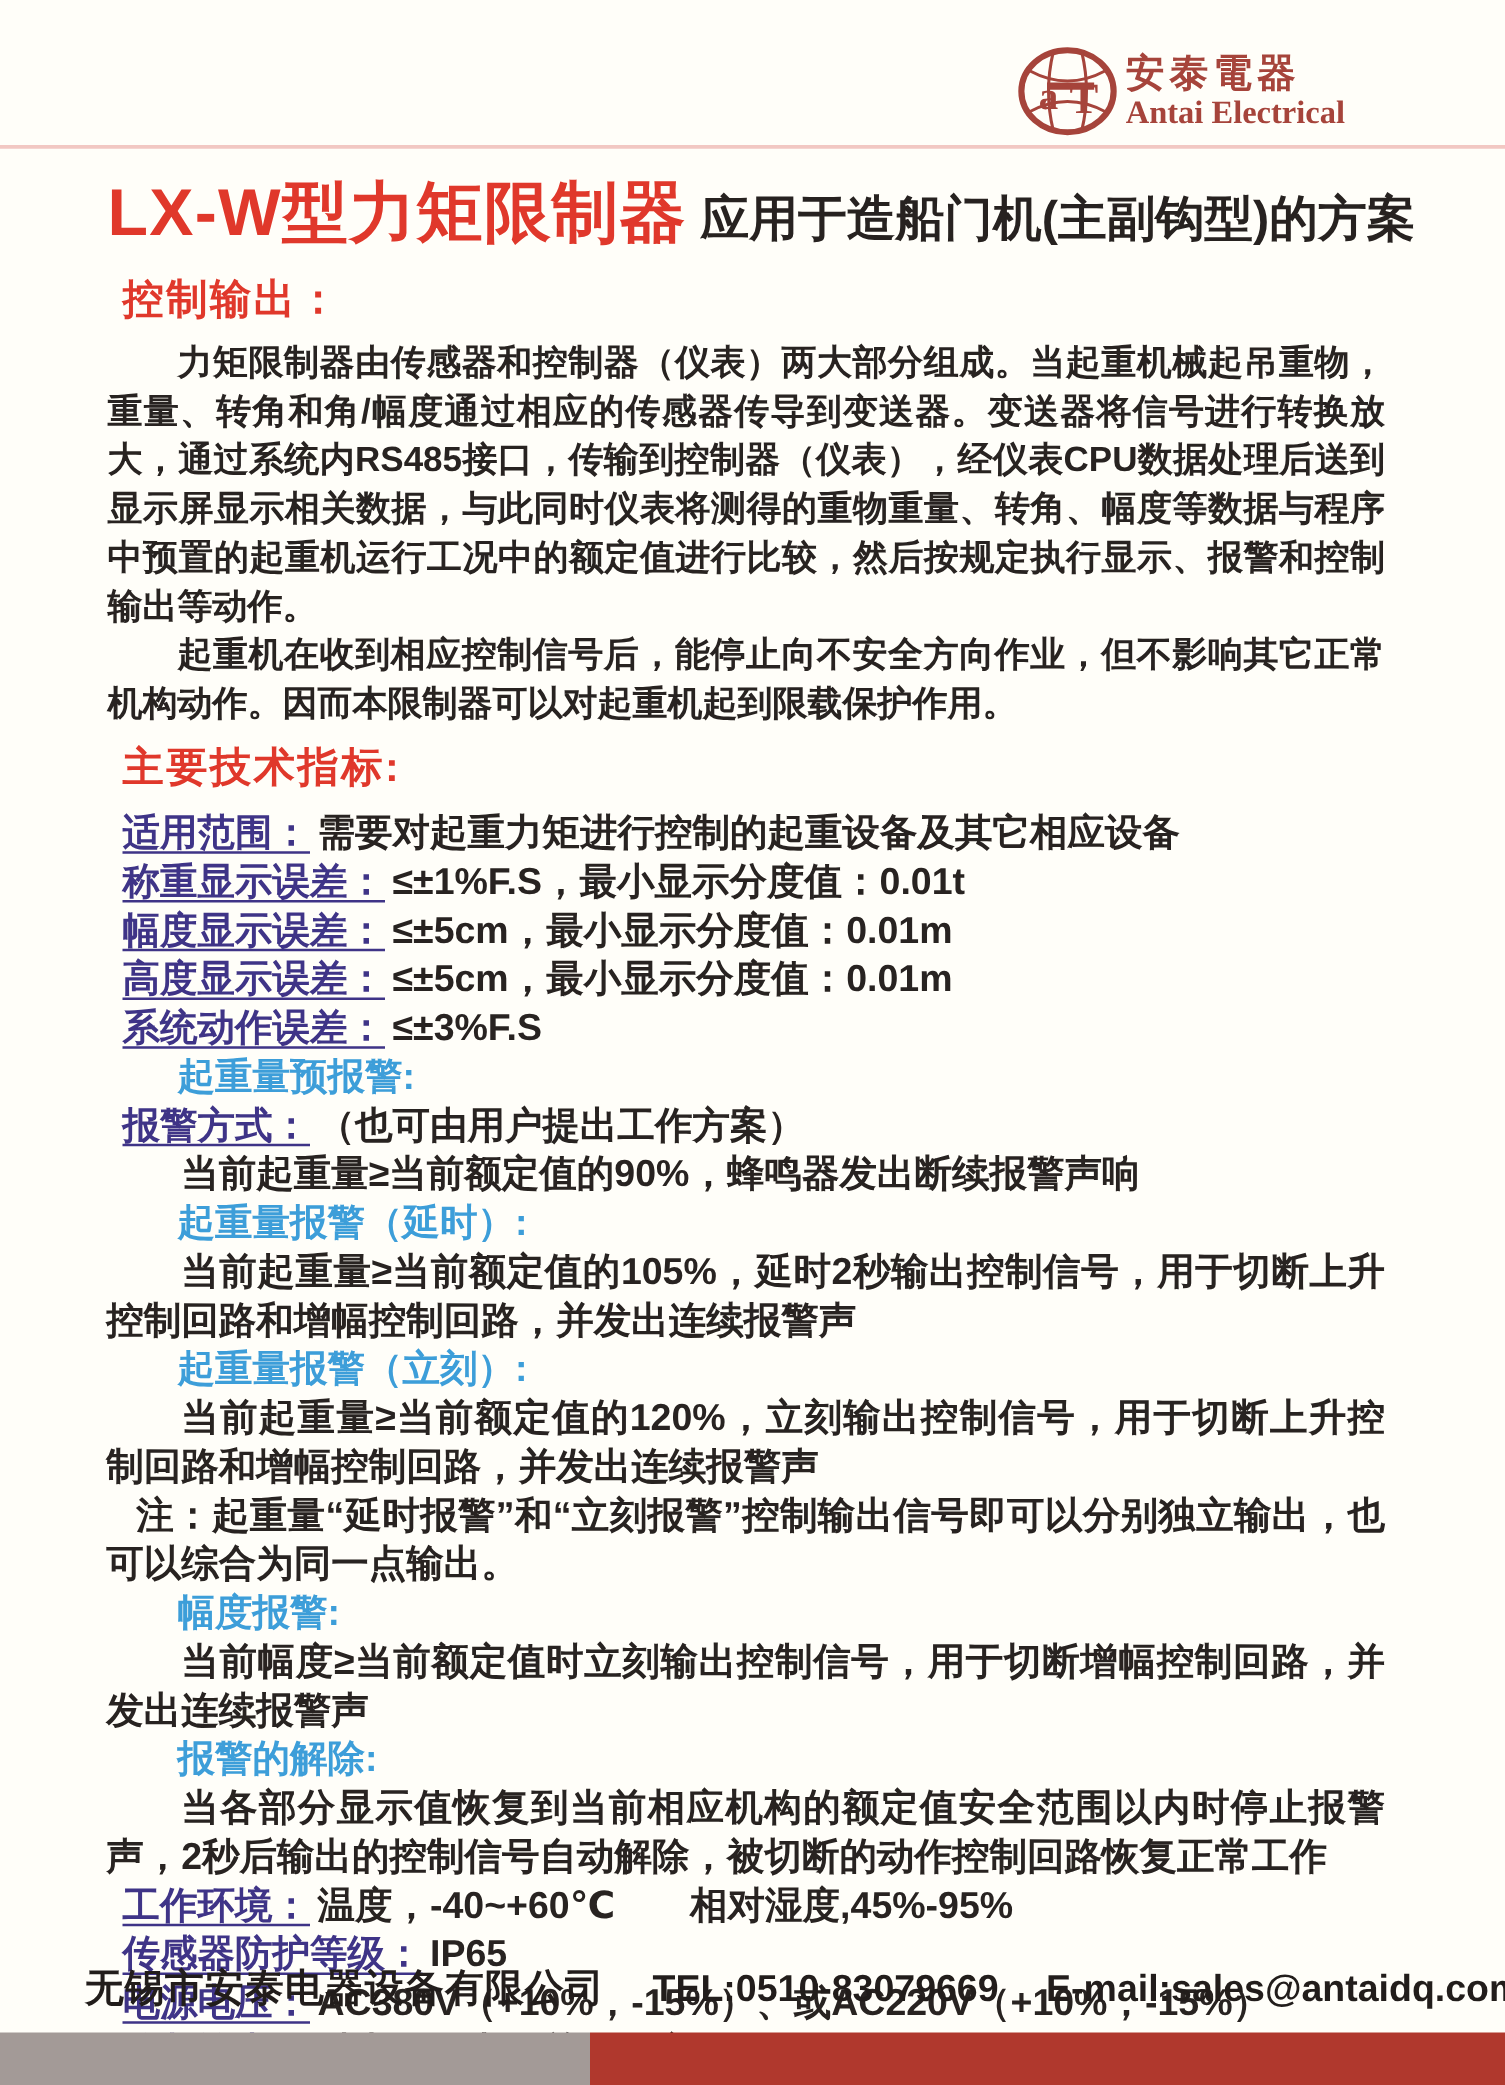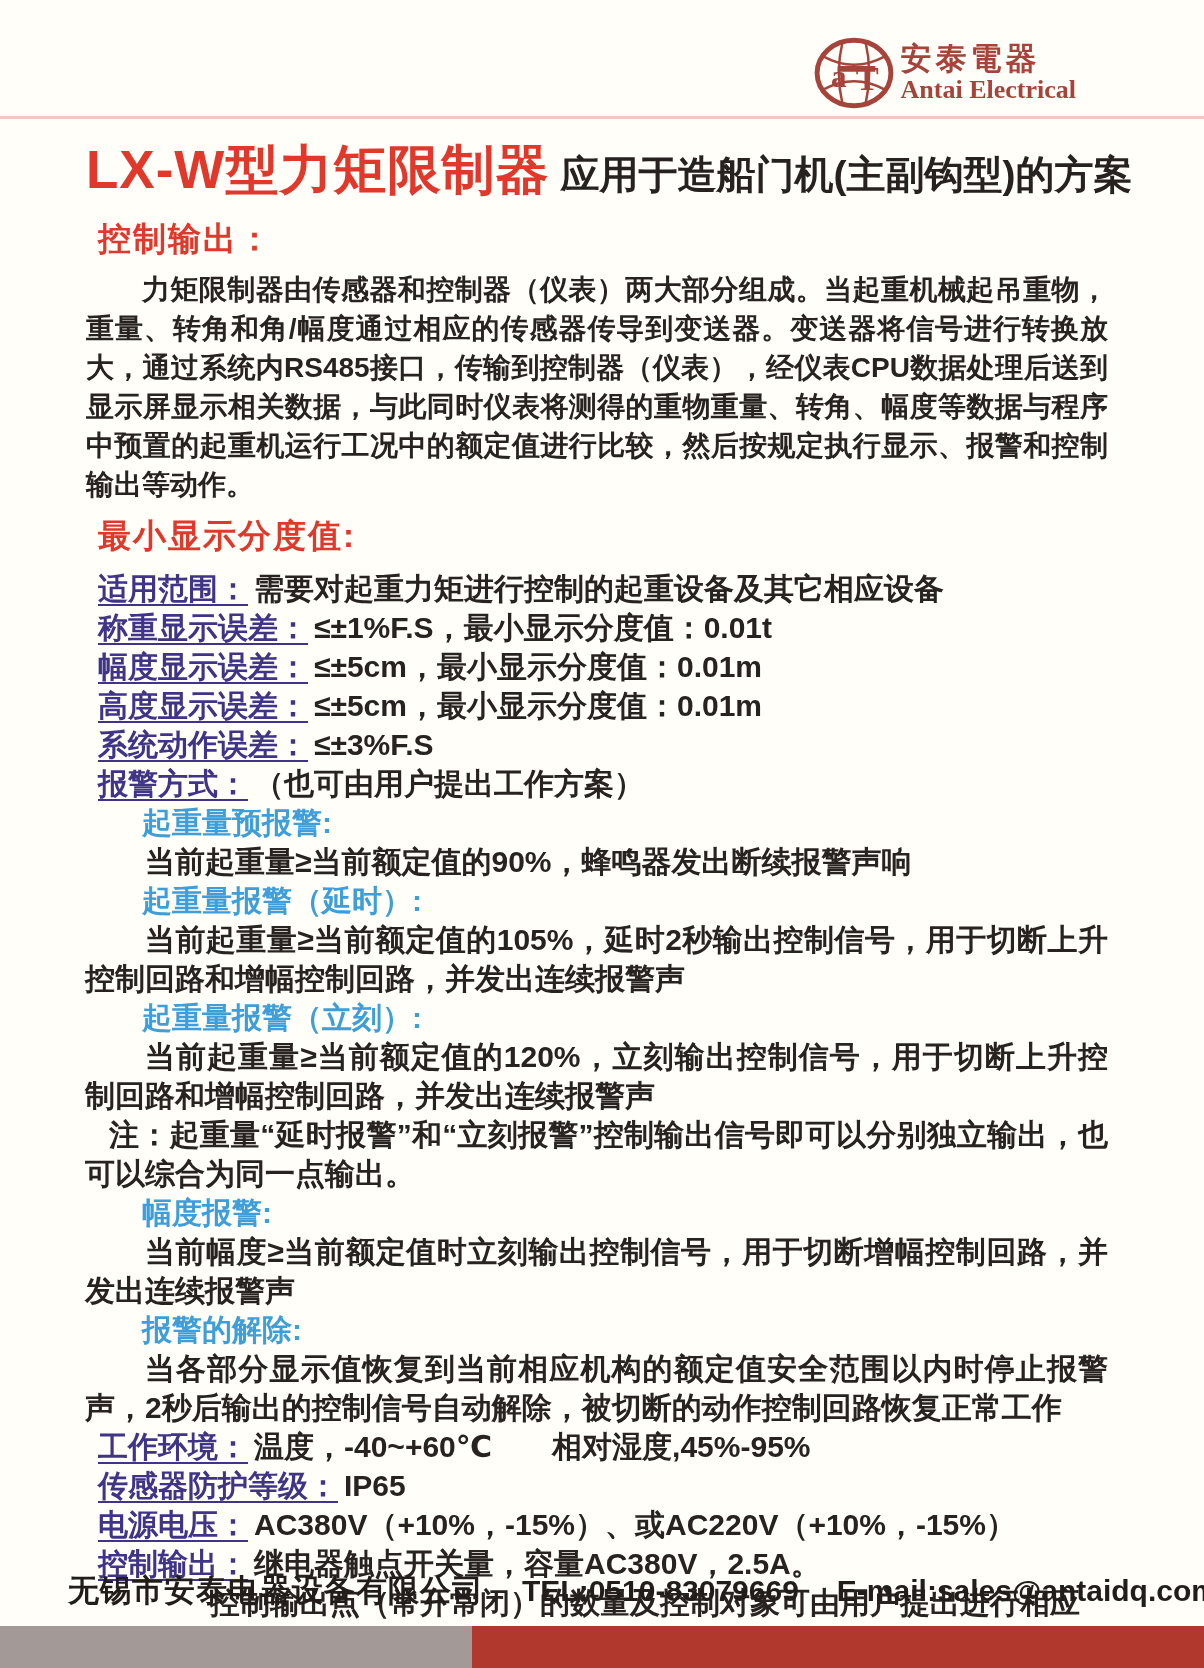--- a/index.html
+++ b/index.html
@@ -71,31 +71,32 @@
   <div class="header-rule"></div>
 
   <div class="title-row">
     <span class="title-main">LX-W型力矩限制器</span>
     <span class="title-sub">应用于造船门机(主副钩型)的方案</span>
   </div>
 
   <div class="section-heading">控制输出：</div>
   <div class="principle">
     <p>力矩限制器由传感器和控制器（仪表）两大部分组成。当起重机械起吊重物，重量、转角和角/幅度通过相应的传感器传导到变送器。变送器将信号进行转换放大，通过系统内RS485接口，传输到控制器（仪表），经仪表CPU数据处理后送到显示屏显示相关数据，与此同时仪表将测得的重物重量、转角、幅度等数据与程序中预置的起重机运行工况中的额定值进行比较，然后按规定执行显示、报警和控制输出等动作。</p>
+    <p>起重机在收到相应控制信号后，能停止向不安全方向作业，但不影响其它正常机构动作。因而本限制器可以对起重机起到限载保护作用。</p>
   </div>
 
-  <div class="section-heading">最小显示分度值:</div>
+  <div class="section-heading">主要技术指标:</div>
   <div class="specs">
     <div class="row"><span class="label">适用范围：</span><span>需要对起重力矩进行控制的起重设备及其它相应设备</span></div>
     <div class="row"><span class="label">称重显示误差：</span><span>≤±1%F.S，最小显示分度值：0.01t</span></div>
     <div class="row"><span class="label">幅度显示误差：</span><span>≤±5cm，最小显示分度值：0.01m</span></div>
     <div class="row"><span class="label">高度显示误差：</span><span>≤±5cm，最小显示分度值：0.01m</span></div>
     <div class="row"><span class="label">系统动作误差：</span><span>≤±3%F.S</span></div>
+    <div class="row subhead">起重量预报警:</div>
     <div class="row"><span class="label">报警方式：</span><span>（也可由用户提出工作方案）</span></div>
-    <div class="row subhead">起重量预报警:</div>
     <div class="row para">当前起重量≥当前额定值的90%，蜂鸣器发出断续报警声响</div>
     <div class="row subhead">起重量报警（延时）:</div>
     <div class="row para">当前起重量≥当前额定值的105%，延时2秒输出控制信号，用于切断上升控制回路和增幅控制回路，并发出连续报警声</div>
     <div class="row subhead">起重量报警（立刻）:</div>
     <div class="row para">当前起重量≥当前额定值的120%，立刻输出控制信号，用于切断上升控制回路和增幅控制回路，并发出连续报警声</div>
     <div class="row note">注：起重量“延时报警”和“立刻报警”控制输出信号即可以分别独立输出，也可以综合为同一点输出。</div>
     <div class="row subhead">幅度报警:</div>
     <div class="row para">当前幅度≥当前额定值时立刻输出控制信号，用于切断增幅控制回路，并发出连续报警声</div>
     <div class="row subhead">报警的解除:</div>
     <div class="row para">当各部分显示值恢复到当前相应机构的额定值安全范围以内时停止报警声，2秒后输出的控制信号自动解除，被切断的动作控制回路恢复正常工作</div>

